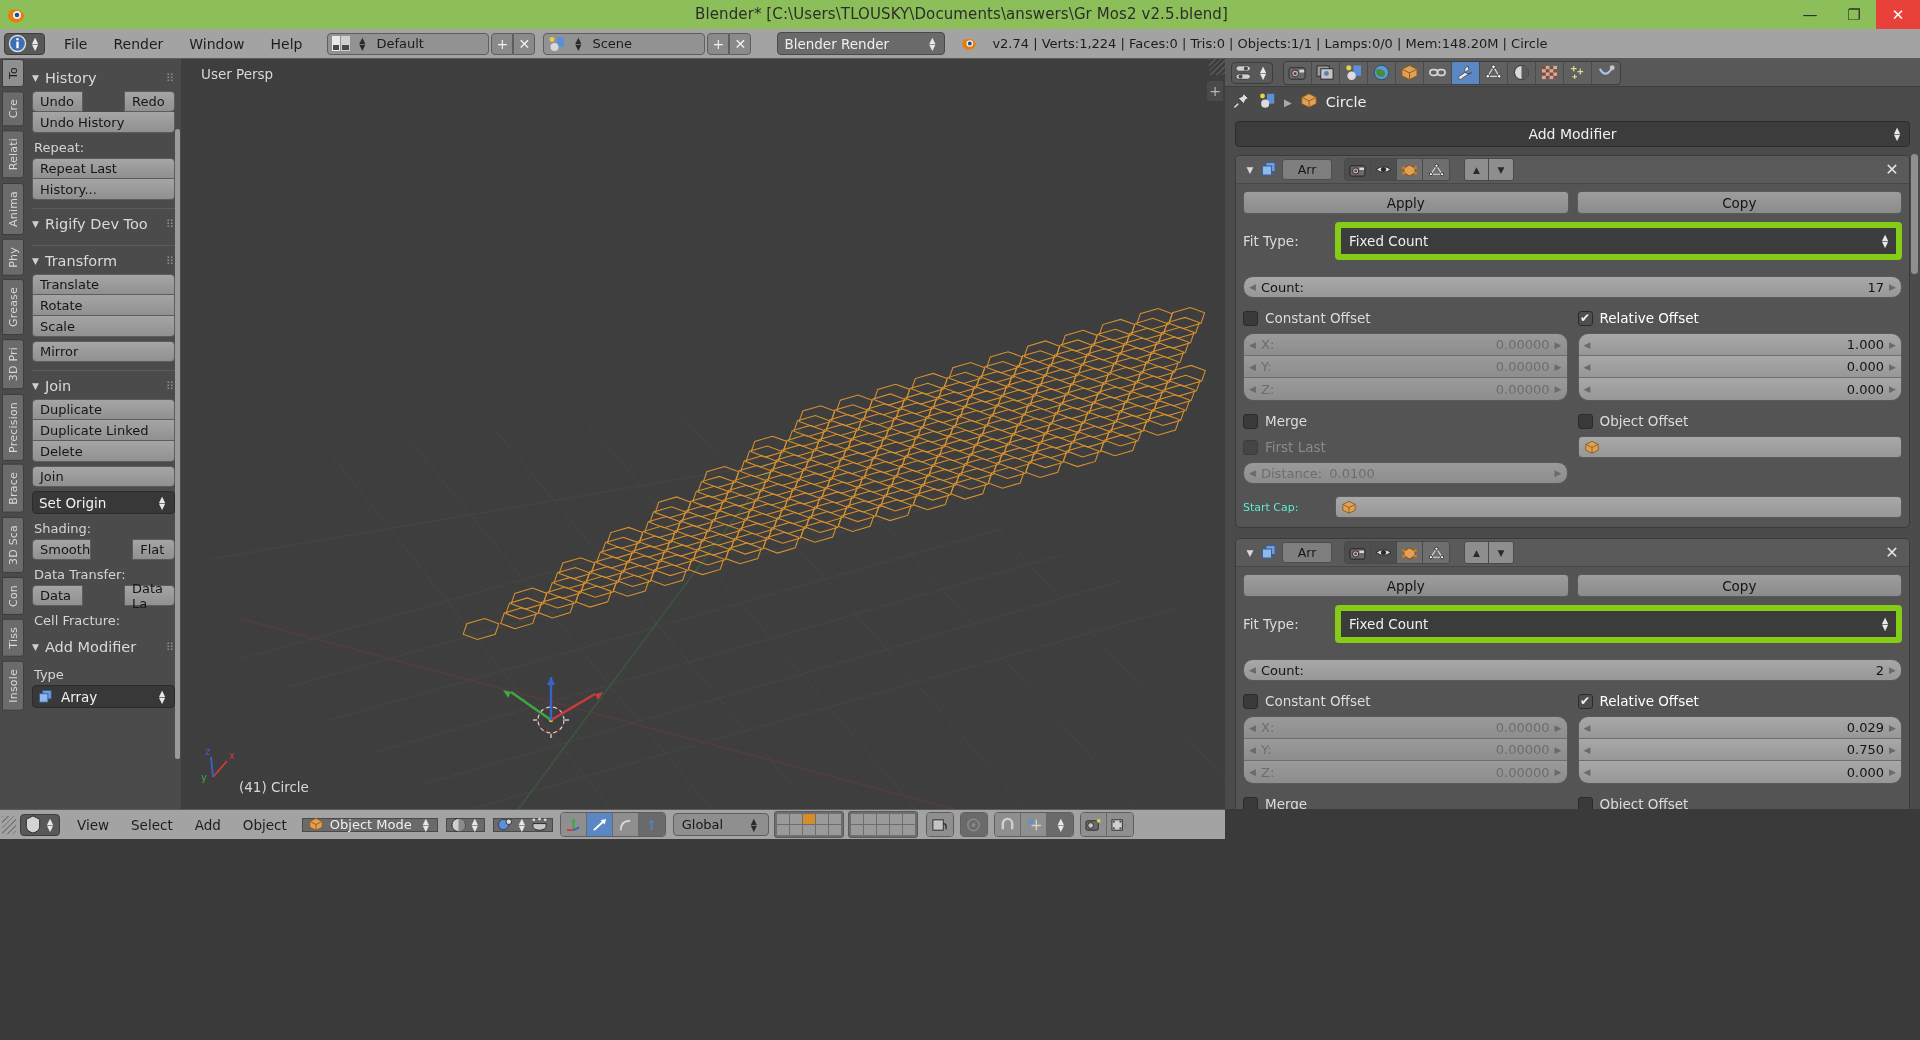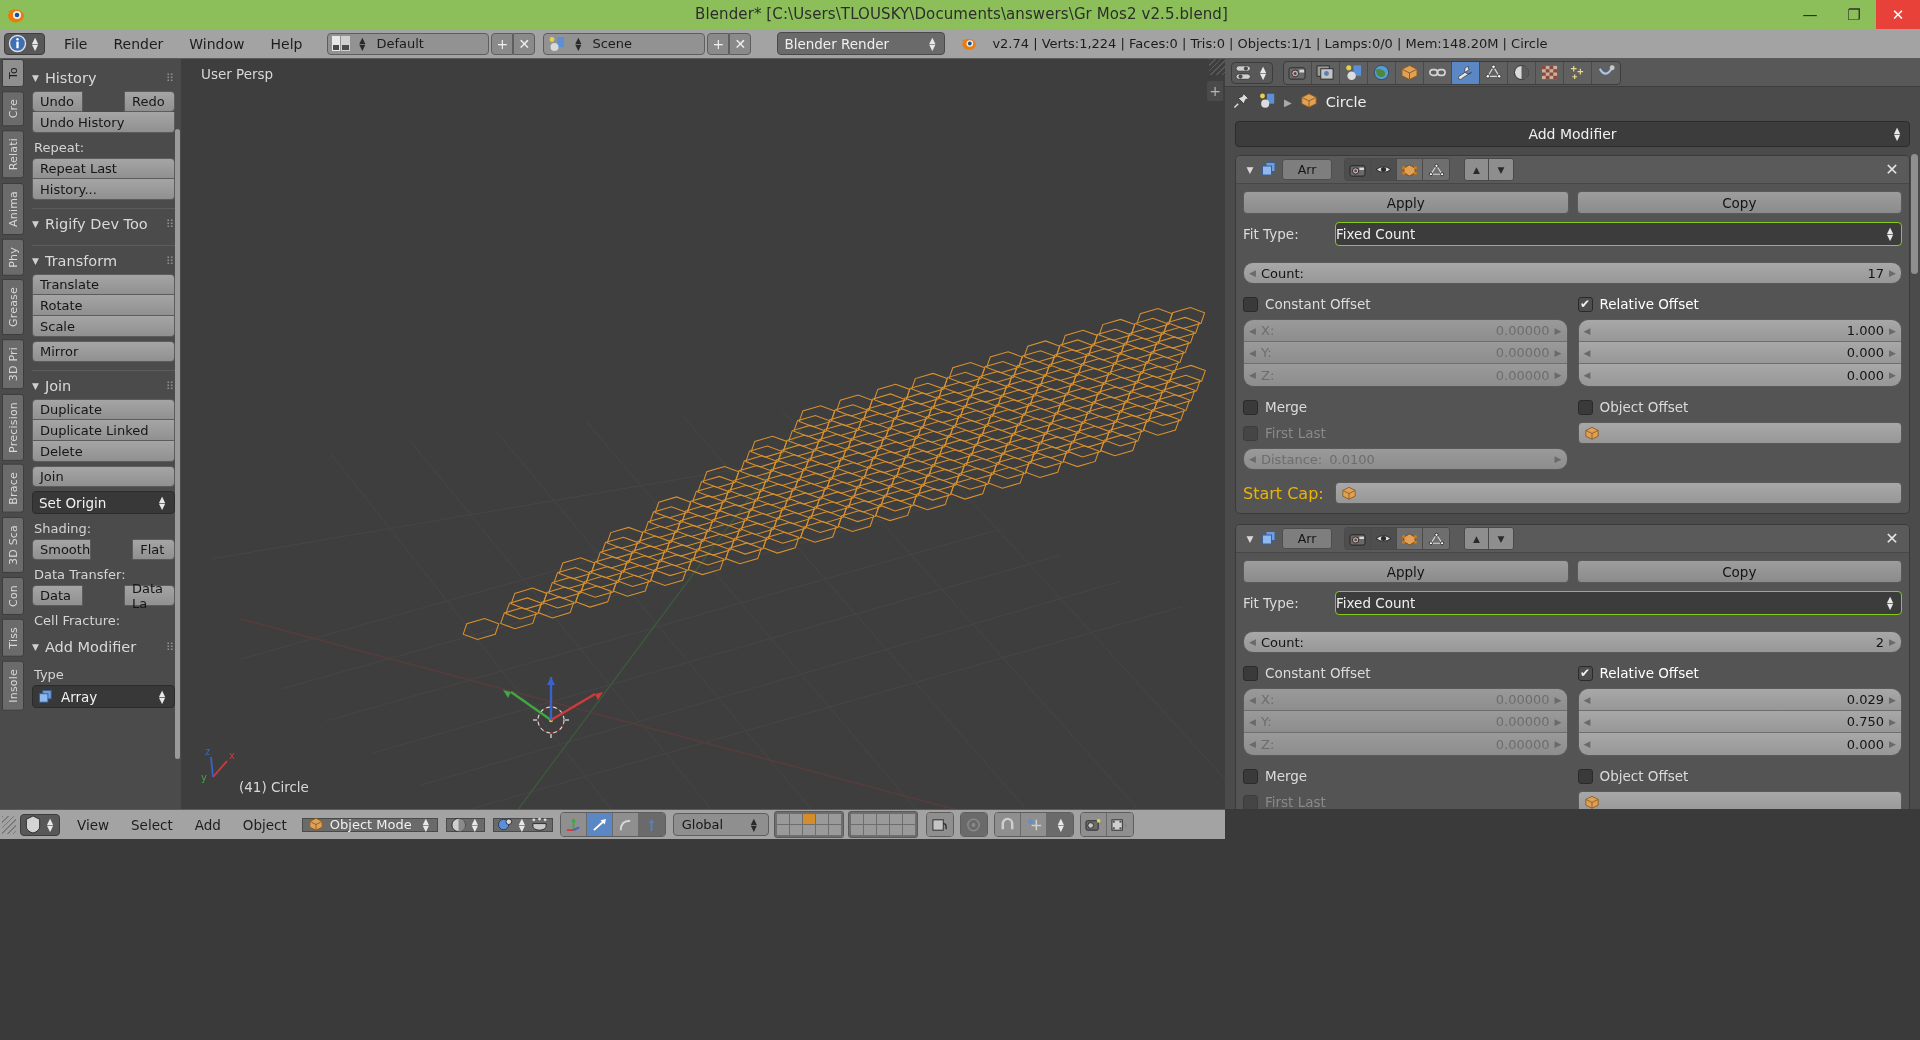--- a/index.html
+++ b/index.html
@@ -174,22 +174,22 @@
                justify-content:center; color:#2a2a2a; font-size:9px; border-right:1px solid #4a4a4a; }
   .mh-ud div:last-child { border-right:none; }
   .mh-x { margin-left:auto; color:#e4e4e4; font-size:16px; width:22px; text-align:center; }
   .mod-body { padding:7px 7px 9px 7px; }
   .btn-row { display:flex; gap:8px; margin-bottom:8px; }
   .wbtn { flex:1; height:23px; background:linear-gradient(#9d9d9d,#8b8b8b);
           border:1px solid #5a5a5a; border-radius:4px; color:#141414; font-size:13.5px;
           display:flex; align-items:center; justify-content:center; }
   .fit-row { display:flex; align-items:center; margin-bottom:16px; }
   .fit-lbl { color:#dcdcdc; font-size:13.5px; width:92px; }
-  .fit-dd { flex:1; height:24px; background:#3c3c3c; border:1px solid #84cc16; border-radius:4px;
-            display:flex; align-items:center; padding:0 0; color:#f0f0f0; font-size:13.5px; position:relative; }
+  .fit-dd { flex:1; height:38px; background:#3c3c3c; border:6px solid #84cc16; border-radius:4px;
+            display:flex; align-items:center; padding:0 8px; color:#f0f0f0; font-size:13.5px; position:relative; }
   .fit-dd .arrows { position:absolute; right:5px; }
   .num {
     height:22px; background:linear-gradient(#a8a8a8,#979797); border:1px solid #5a5a5a;
     border-radius:10px; display:flex; align-items:center; padding:0 9px;
     color:#141414; font-size:13px; position:relative;
   }
   .num .lab { flex:1; }
   .num .val { margin-left:auto; }
   .num .la, .num .ra { position:absolute; color:#6a6a6a; font-size:9px; }
   .num .la { left:5px; } .num .ra { right:5px; }
@@ -203,21 +203,21 @@
   .cbrow { display:flex; align-items:center; height:22px; margin-bottom:4px; }
   .cb { width:15px; height:15px; background:#3a3a3a; border:1px solid #2a2a2a; border-radius:3px;
         margin-right:7px; display:flex; align-items:center; justify-content:center; }
   .cb.checked { background:#4e4e4e; }
   .cb .ck { color:#f2f2f2; font-size:12px; line-height:12px; }
   .cbrow .t { color:#dcdcdc; font-size:13.5px; }
   .cbrow .t.dim { color:#8a8a8a; }
   .objfield { height:22px; background:linear-gradient(#a8a8a8,#979797); border:1px solid #5a5a5a;
               border-radius:4px; display:flex; align-items:center; padding:0 5px; }
   .caprow { display:flex; align-items:center; margin-top:6px; }
-  .caprow .cl { color:#eab308; font-size:16px; width:92px; }
+  .caprow .cl { color:#5eead4; font-size:11px; width:92px; }
   .caprow .objfield { flex:1; }
   .props-scroll { position:absolute; right:2px; top:95px; width:7px; height:120px;
                   background:#8f8f8f; border-radius:4px; }
 
   
   .botbar {
     position:absolute; left:0; top:809px; width:1225px; height:30px;
     background:#a3a3a3; display:flex; align-items:center; padding-left:4px;
     border-top:1px solid #5a5a5a;
   }

